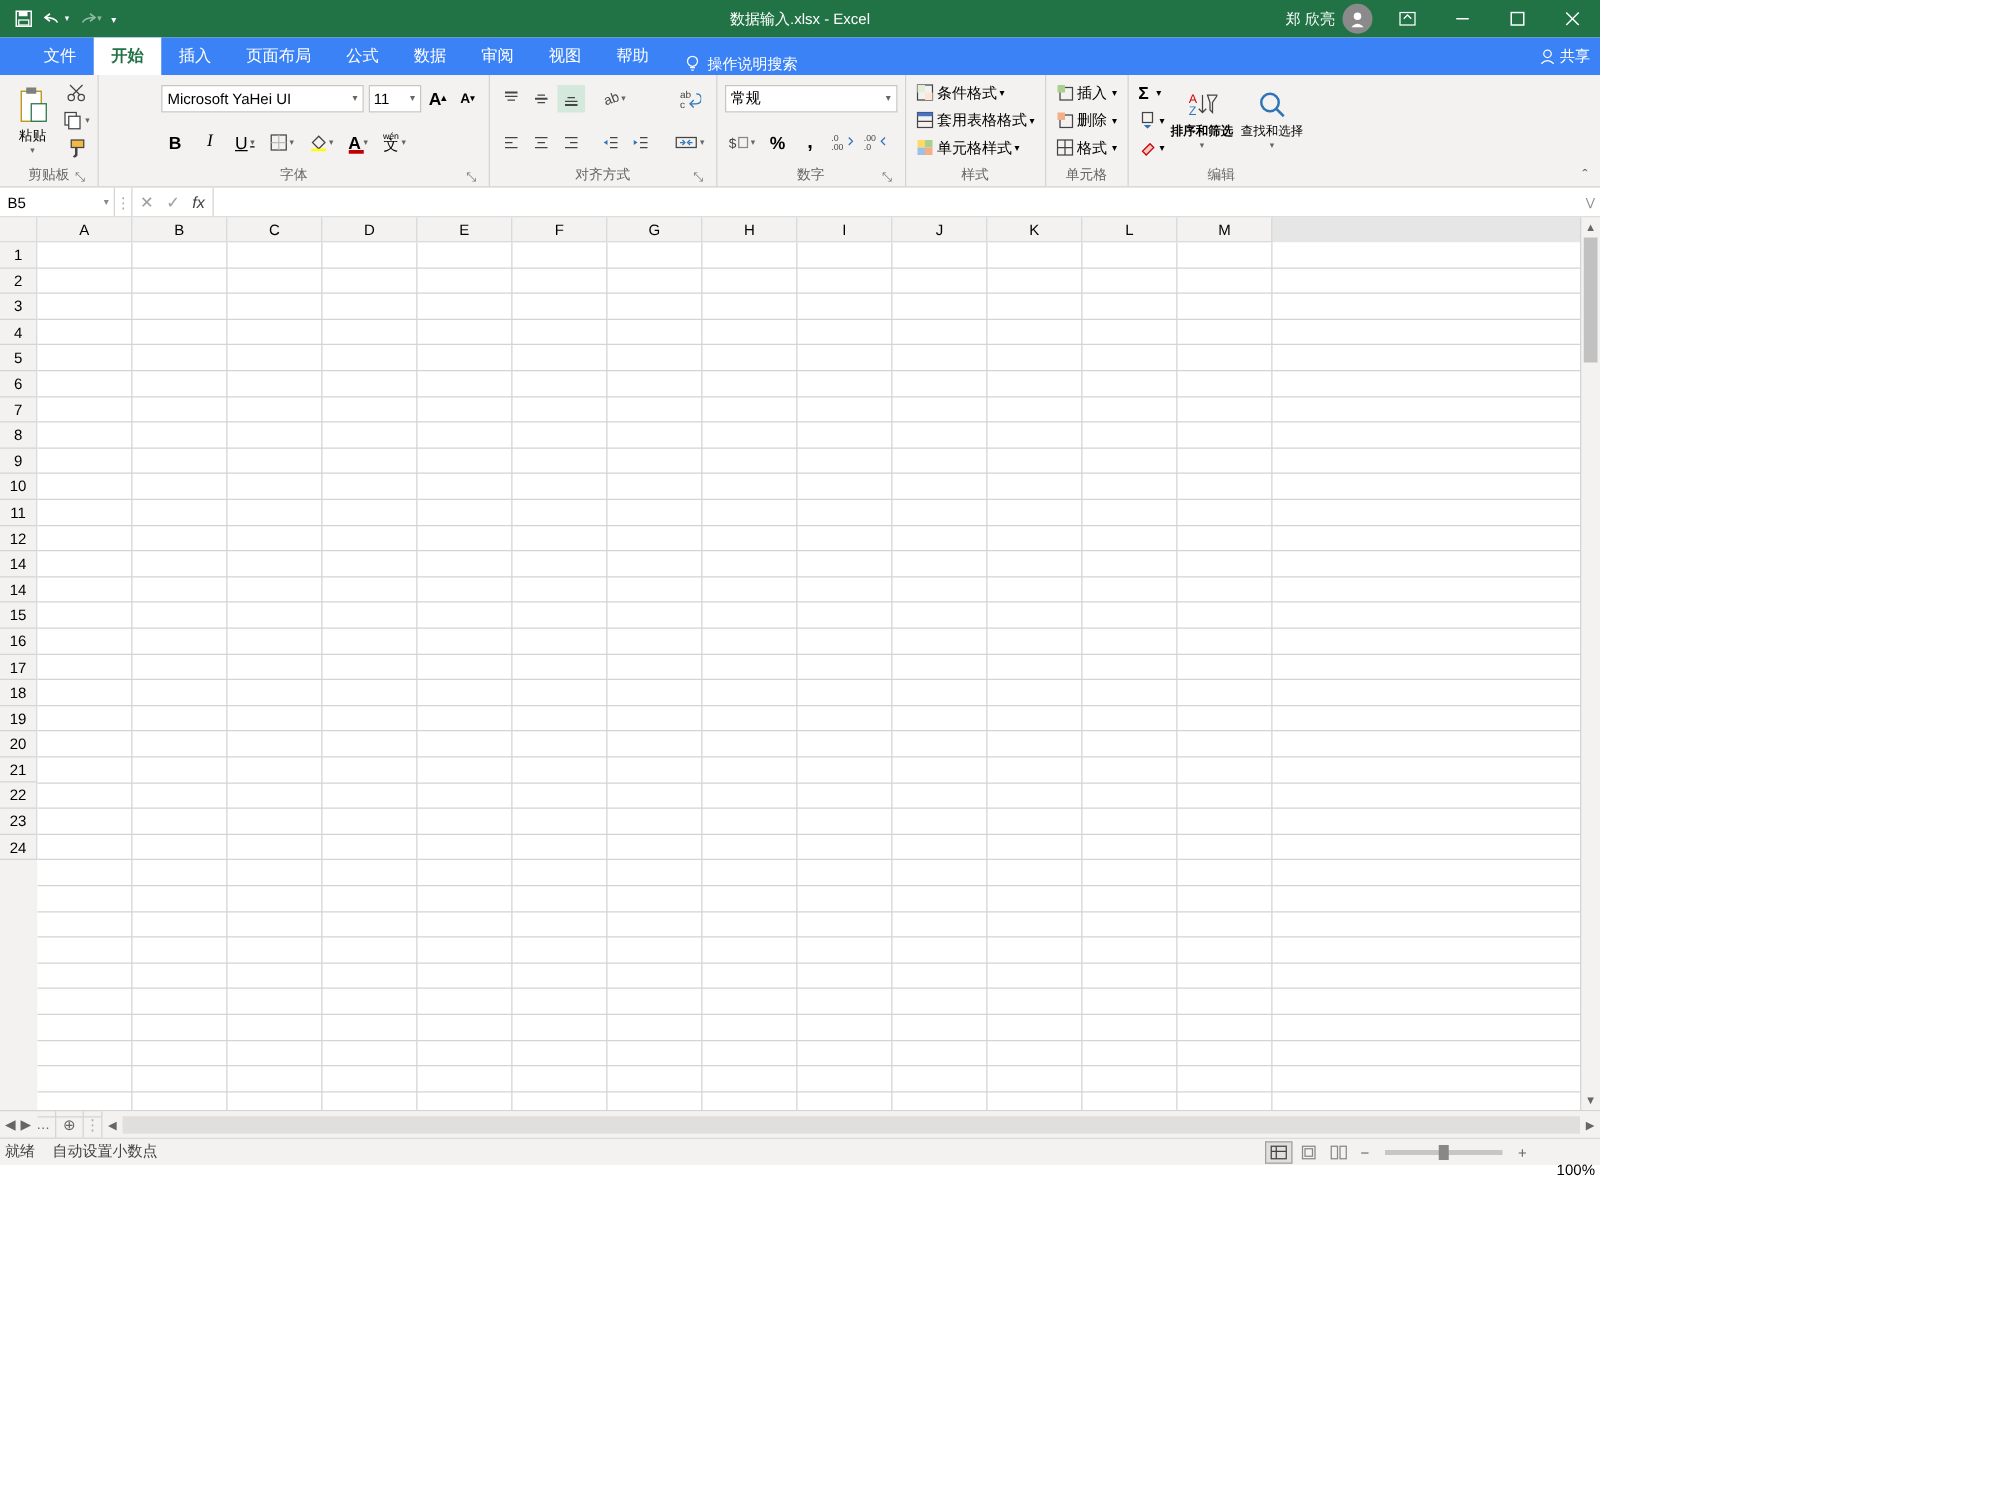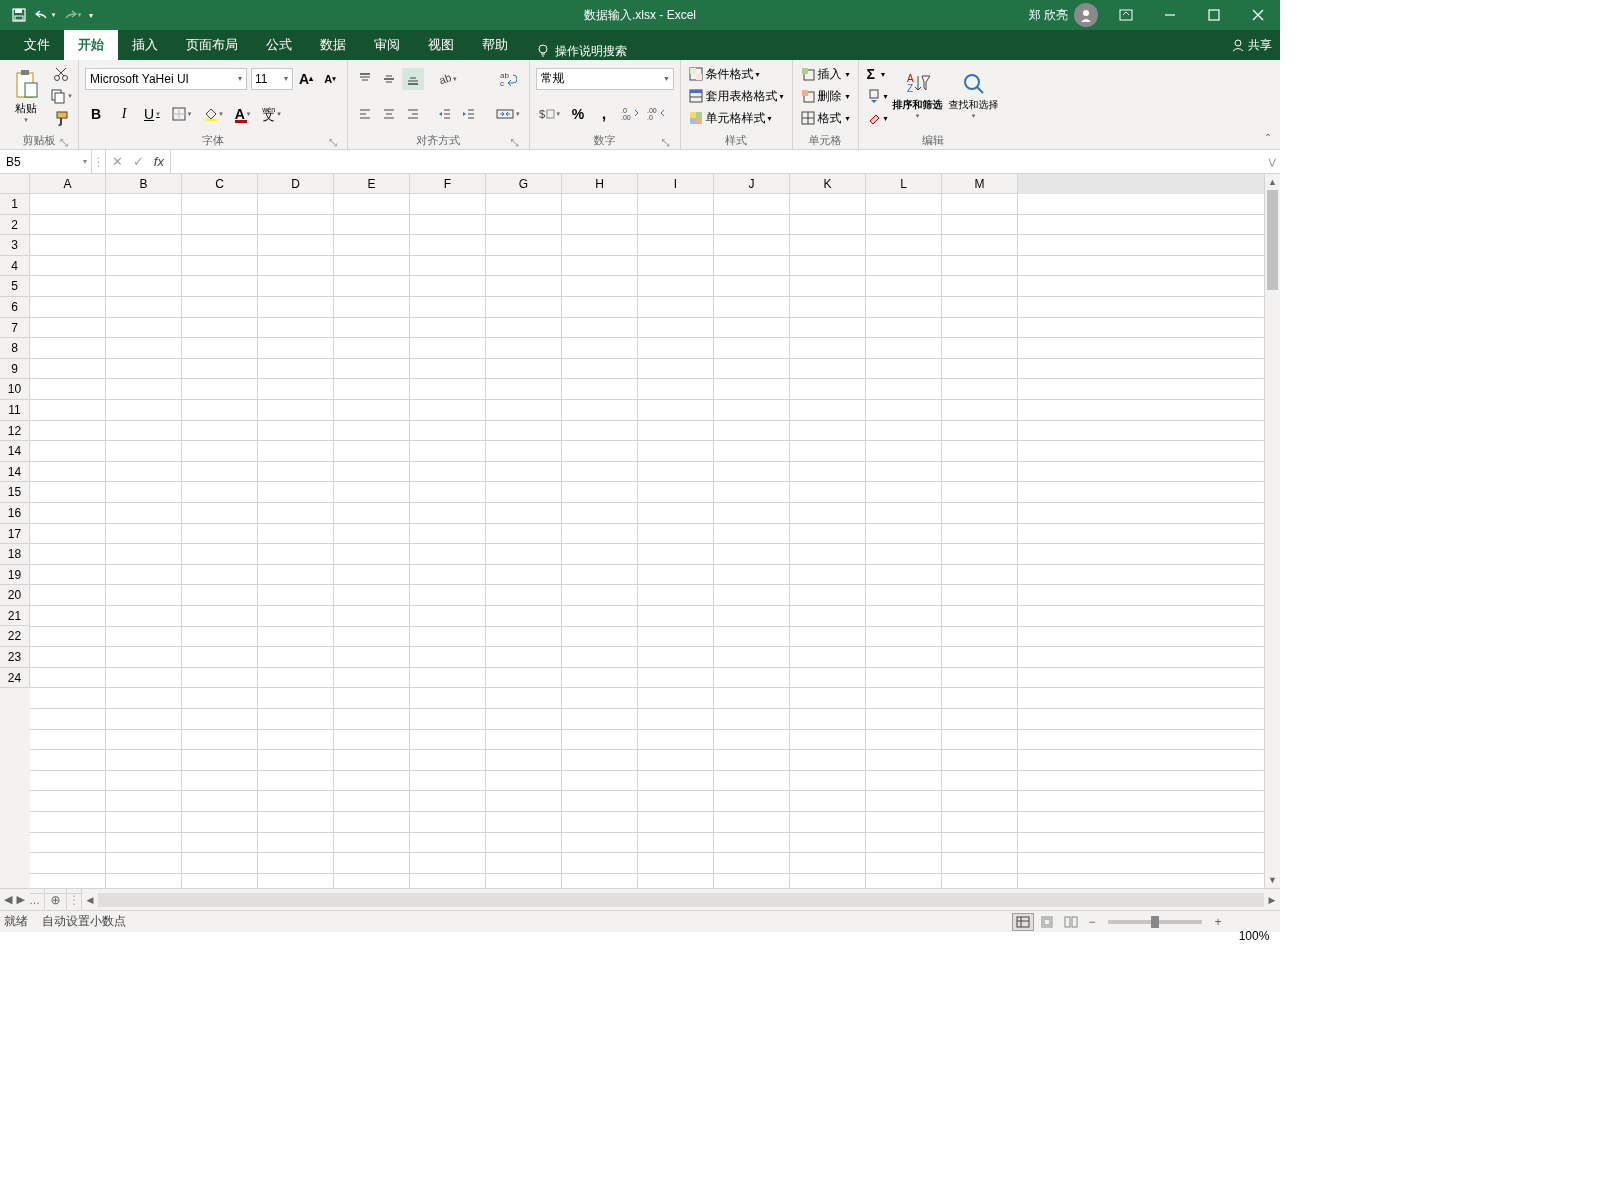--- a/index.html
+++ b/index.html
@@ -10,21 +10,21 @@
 .qat { display: flex; align-items: center; height: 100%; padding-left: 6px; }
 .qat-btn { width: 26px; height: 26px; display: flex; align-items: center; justify-content: center; cursor: pointer; color: #fff; }
 .qat-btn.dim { opacity: 0.5; }
 .title-center { position: absolute; left: 50%; transform: translateX(-50%); font-size: 12px; }
 .title-right { margin-left: auto; display: flex; align-items: center; height: 100%; }
 .user-name { font-size: 12px; padding-right: 6px; }
 .avatar { width: 24px; height: 24px; border-radius: 50%; background: #8a8a8a; display: flex; align-items: center; justify-content: center; margin-right: 6px; }
 .win-btn { width: 44px; height: 30px; display: flex; align-items: center; justify-content: center; cursor: pointer; color: #fff; }
 
 
-.ribbon-tabs { height: 30px; background: #14532d; display: flex; align-items: flex-end; padding-left: 10px; position: relative; }
+.ribbon-tabs { height: 30px; background: #3b82f6; display: flex; align-items: flex-end; padding-left: 21px; position: relative; }
 .r-tab { padding: 0 14px; height: 30px; line-height: 30px; color: #fff; font-size: 13px; cursor: pointer; }
 .r-tab.active { background: #fff; color: #217346; font-weight: bold; }
 .tell-me { display: flex; color: #fff; padding-left: 14px; }
 .tell-me svg { margin-right: 5px; }
 .share { position: absolute; right: 8px; top: 0; height: 30px; display: flex; align-items: center; color: #fff; cursor: pointer; }
 
 
 .ribbon { height: 90px; background: #f3f2f1; border-bottom: 1px solid #d4d4d4; display: flex; position: relative; }
 .group { border-right: 1px solid #d4d4d4; padding: 3px 6px 0 6px; display: flex; flex-direction: column; height: 100%; position: relative; }
 .group-body { flex: 1; display: flex; align-items: flex-start; }
@@ -220,21 +220,21 @@
               <path d="M8 8 L8 14 L6 16" fill="none" stroke="#444" stroke-width="2"></path>
             </svg>
           </div>
       </div>
     </div>
     <div class="group-label"><span>剪贴板</span><span class="group-launcher">⤡</span></div>
   </div>
 
   <div class="group">
     <div class="group-body">
-      <div class="col" style="gap:4px;">
+      <div class="col" style="gap:4px;margin-left:44px;">
         <div class="row">
           <div class="font-box">
               <span class="font-name">Microsoft YaHei UI</span>
               <span class="dd" style="font-size:8px;padding:0 4px;color:#666;">▾</span>
             </div>
           <div class="font-box" style="margin-left:2px;">
               <span class="font-size">11</span>
               <span class="dd" style="font-size:8px;padding:0 4px;color:#666;">▾</span>
             </div>
           <div class="mini" style="font-size:14px;font-weight:bold;">A<span style="font-size:8px;vertical-align:super;">▴</span></div>
@@ -674,15 +674,15 @@
         <svg width="14" height="12">
           <rect x="1" y="1" width="5" height="10" fill="none" stroke="#888"></rect>
           <rect x="8" y="1" width="5" height="10" fill="none" stroke="#888"></rect>
         </svg>
       </div>
     <span class="zminus">−</span>
     <div class="zoom-slider">
         <div class="knob"></div>
       </div>
     <span class="zplus">+</span>
-    <span style="width:44px;text-align:center;margin-left:4px;margin-top:28px;">100%</span>
+    <span style="width:44px;text-align:right;margin-left:4px;margin-top:28px;">100%</span>
   </div>
 </div>
 
 </body></html>

